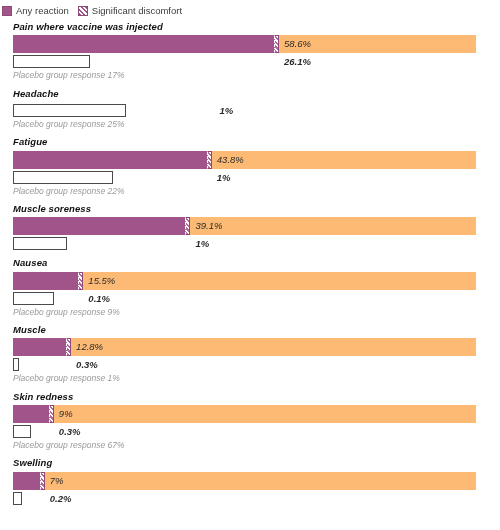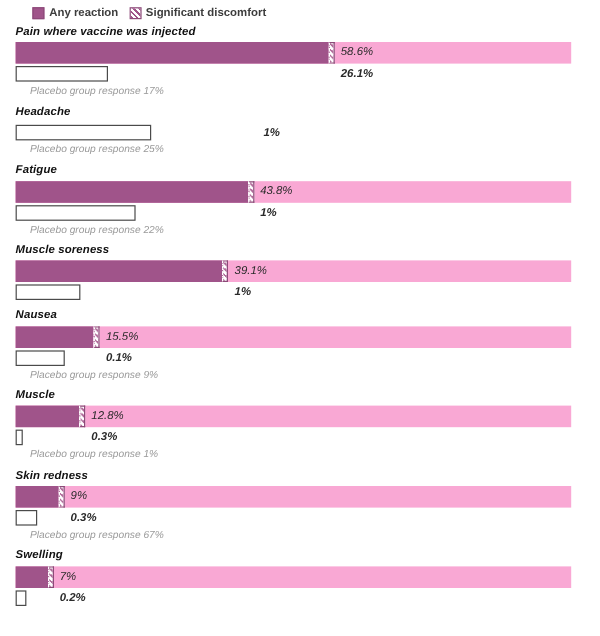--- a/index.html
+++ b/index.html
@@ -20,24 +20,23 @@
     height: 530px;
     box-sizing: border-box;
     padding: 0;
   }
 
   
   .legend {
     display: flex;
     align-items: center;
     gap: 9px;
-    padding: 5px 0 6px 27px;
+    padding: 5px 0 6px 2px;
     height: 22px;
     box-sizing: border-box;
-    font-weight: bold;
   }
   .legend-entry {
     display: flex;
     align-items: center;
     gap: 4px;
   }
   .legend-swatch {
     width: 10px;
     height: 10px;
     display: inline-block;
@@ -82,21 +81,21 @@
     line-height: 1.1;
     letter-spacing: 0.1px;
   }
 
   
   .bar-row {
     position: relative;
     height: 18px;
     margin: 0 0 0 13px;
     width: 463px;
-    background: #f9a8d4;
+    background: #fdba74;
   }
   .bar-fill {
     position: absolute;
     left: 0;
     top: 0;
     height: 18px;
     background: #a0548a;
     box-sizing: border-box;
   }
   .bar-hatch {
@@ -149,21 +148,20 @@
     font-weight: bold;
     color: #2a2a2a;
     white-space: nowrap;
     line-height: 1.2;
   }
   .placebo-note {
     font-size: 8.5px;
     color: #9a9a9a;
     padding: 2px 0 0 13px;
     line-height: 1.2;
-    margin-left: 12px;
   }
 </style>
 </head>
 <body>
 
 <div id="chart-root">
 
   <div class="legend">
     <div class="legend-entry">
       <span class="legend-swatch solid"></span>

